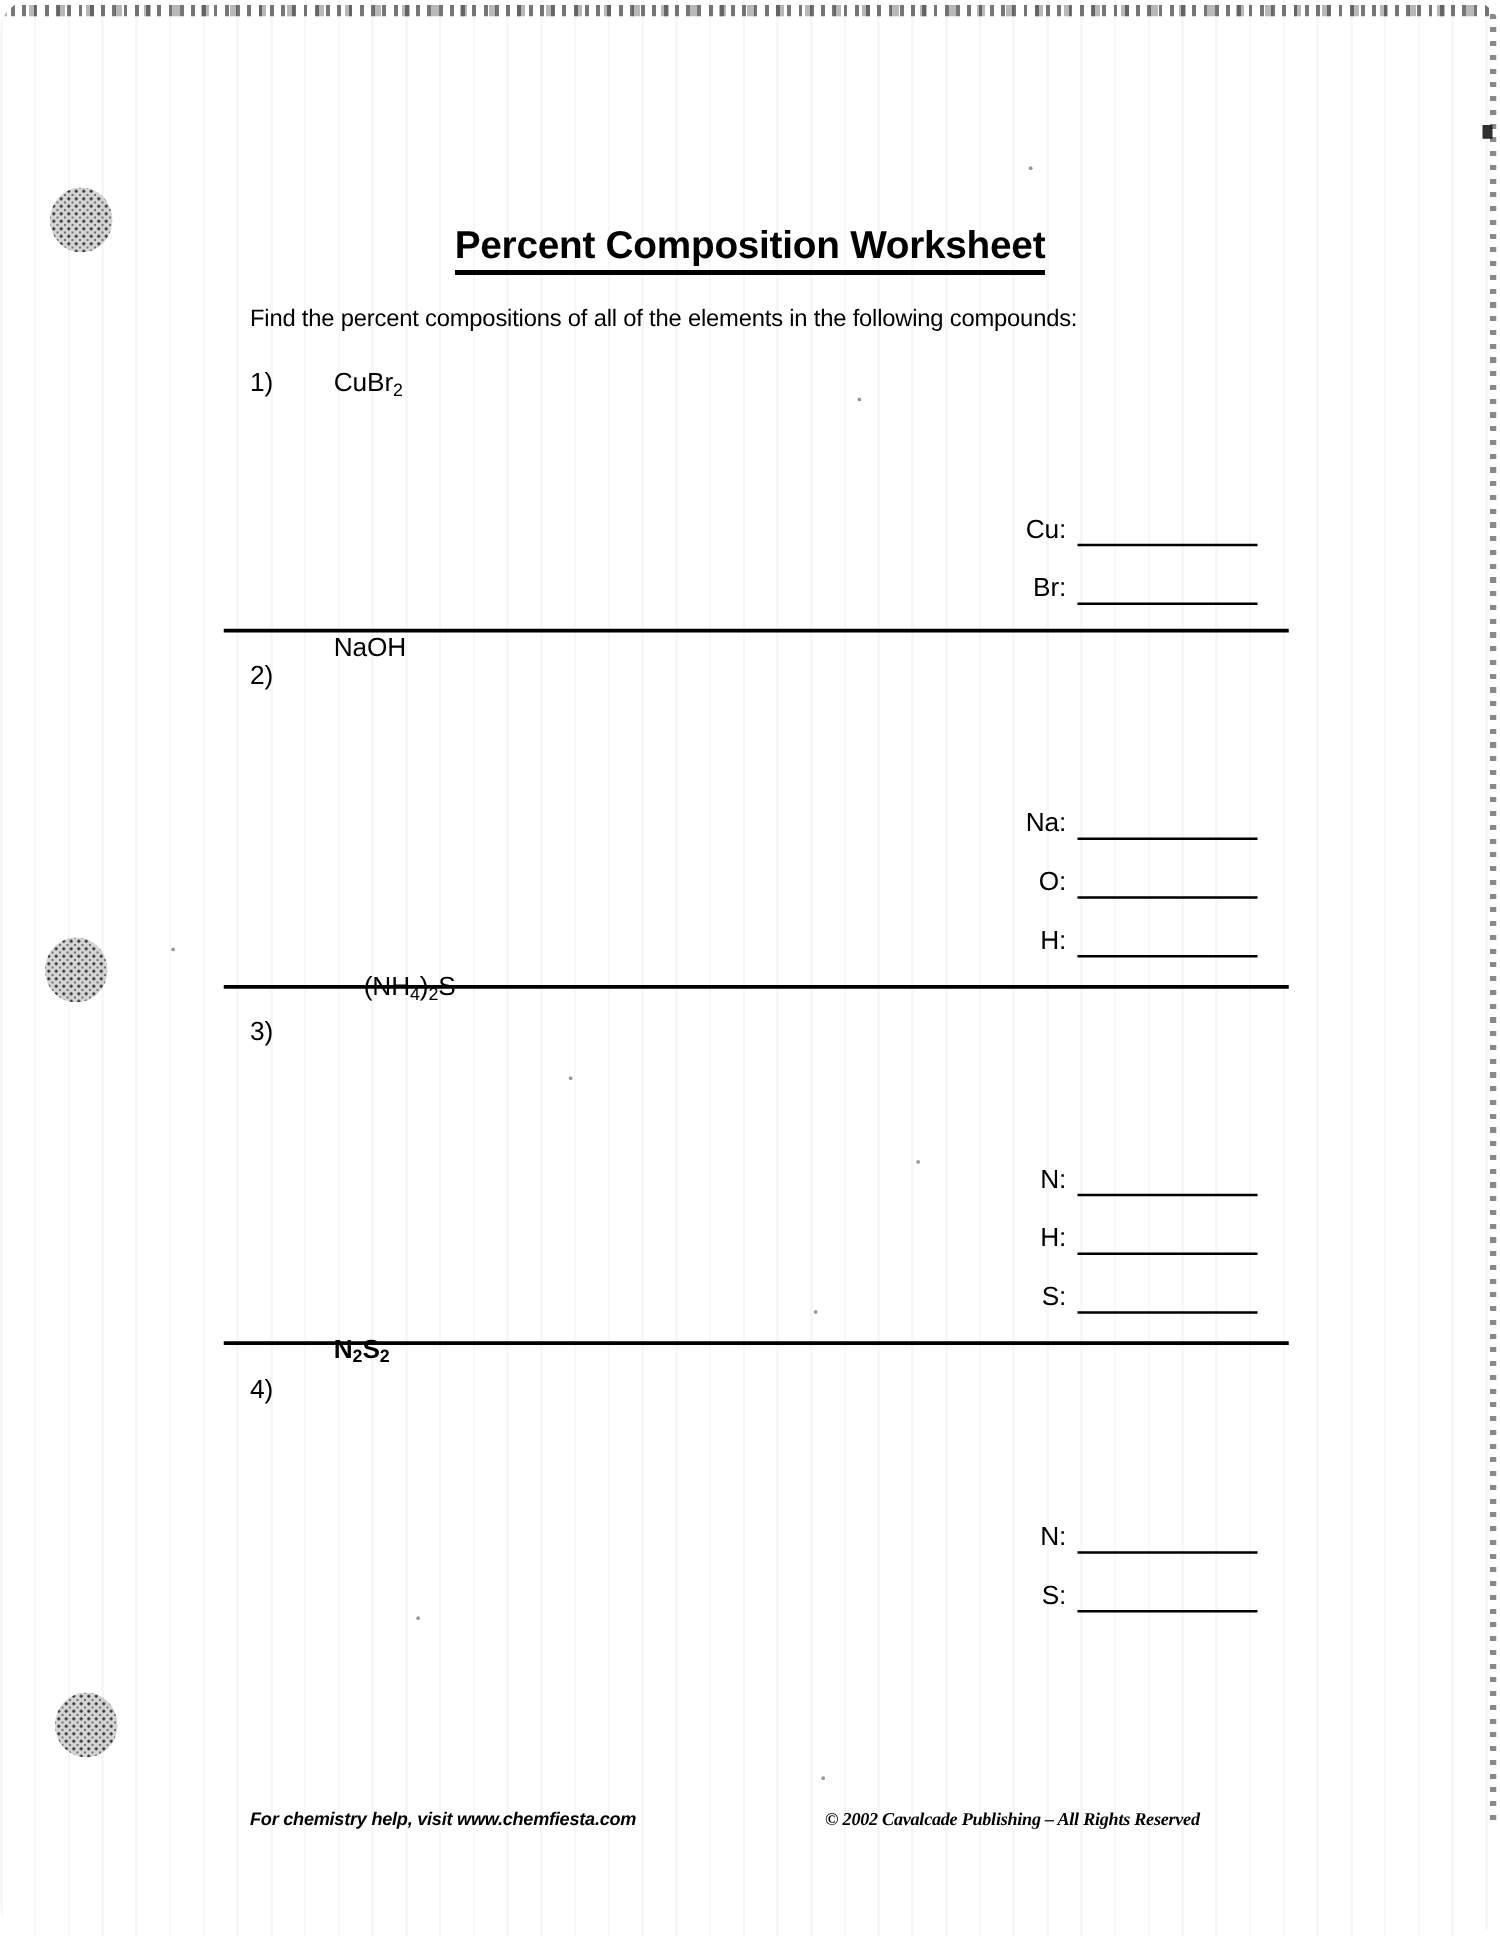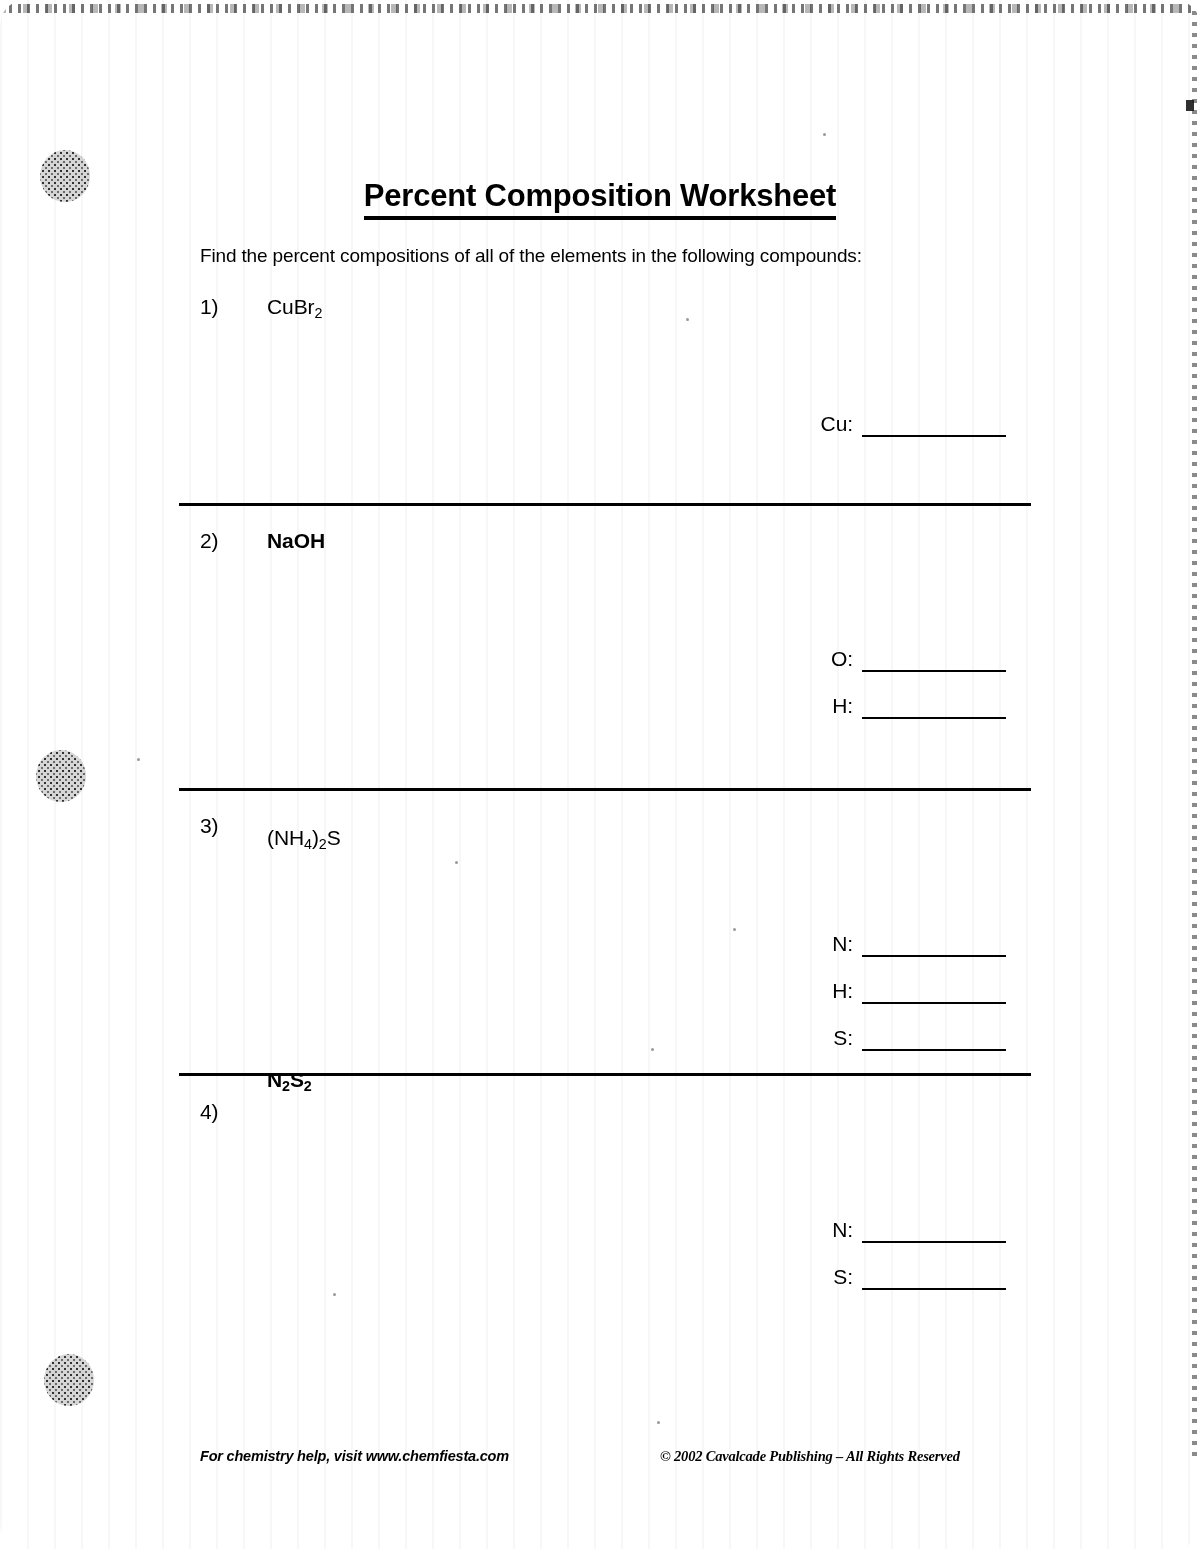--- a/index.html
+++ b/index.html
@@ -242,39 +242,47 @@
 
     <div id="questions-root">
         <div class="question">
           <div class="q-num" style="top: 295px;">1)</div>
           <div class="q-formula" style="top: 295px;"><span>CuBr</span><sub>2</sub></div>
           <div class="blanks" style="top: 390px;">
             <div class="blank-row">
               <span class="blank-label">Cu:</span>
               <span class="blank-line"></span>
             </div>
+            <div class="blank-row">
+              <span class="blank-label">Br:</span>
+              <span class="blank-line"></span>
+            </div>
           </div>
         </div>
         <div class="question">
           <div class="q-num" style="top: 529px;">2)</div>
-          <div class="q-formula" style="top: 529px; font-weight: bold;"><span>NaOH</span></div>
+          <div class="q-formula" style="top: 507px;"><span>NaOH</span></div>
           <div class="blanks" style="top: 625px;">
+            <div class="blank-row">
+              <span class="blank-label">Na:</span>
+              <span class="blank-line"></span>
+            </div>
             <div class="blank-row">
               <span class="blank-label">O:</span>
               <span class="blank-line"></span>
             </div>
             <div class="blank-row">
               <span class="blank-label">H:</span>
               <span class="blank-line"></span>
             </div>
           </div>
         </div>
         <div class="question">
           <div class="q-num" style="top: 814px;">3)</div>
-          <div class="q-formula" style="top: 826px;"><span>(NH</span><sub>4</sub><span>)</span><sub>2</sub><span>S</span></div>
+          <div class="q-formula" style="top: 778px; margin-left: 24px;"><span>(NH</span><sub>4</sub><span>)</span><sub>2</sub><span>S</span></div>
           <div class="blanks" style="top: 910px;">
             <div class="blank-row">
               <span class="blank-label">N:</span>
               <span class="blank-line"></span>
             </div>
             <div class="blank-row">
               <span class="blank-label">H:</span>
               <span class="blank-line"></span>
             </div>
             <div class="blank-row">

